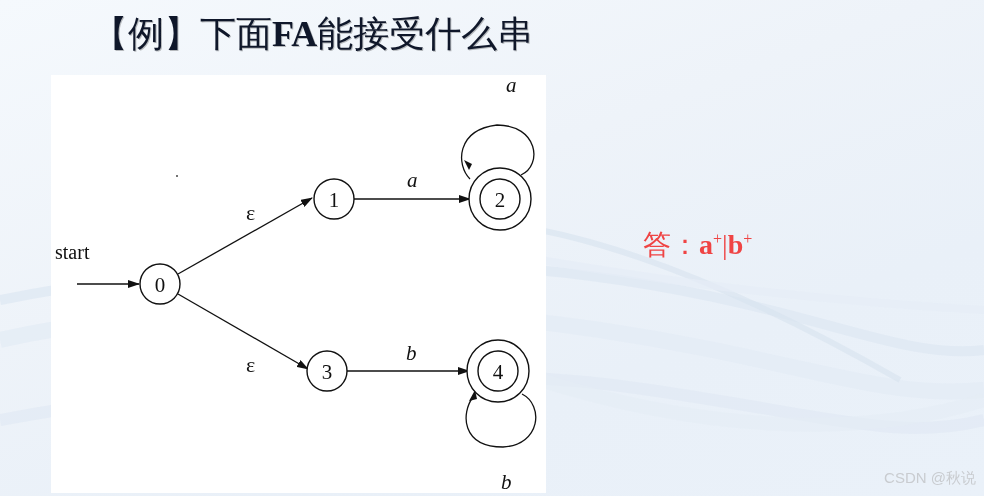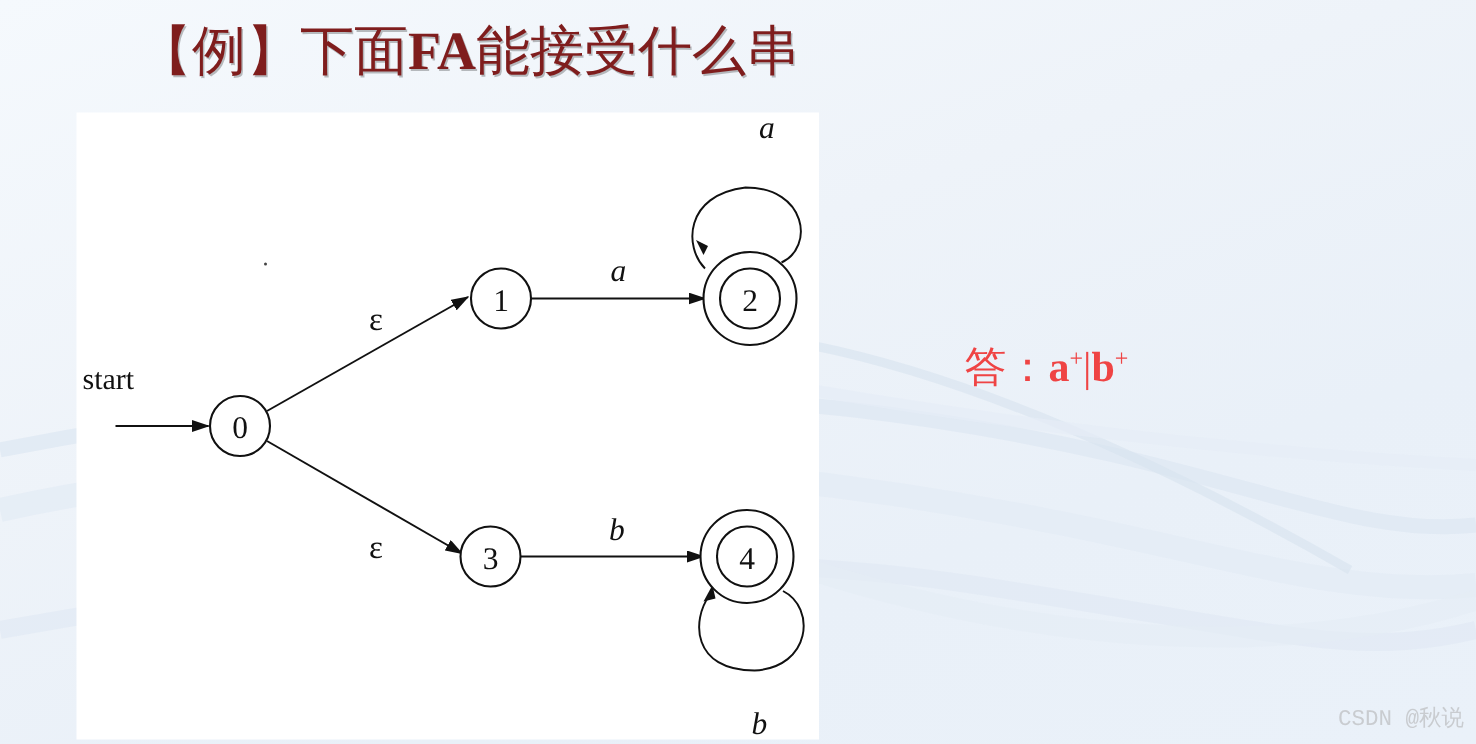--- a/index.html
+++ b/index.html
@@ -18,21 +18,21 @@
       position: absolute;
       left: 0; top: 0;
       width: 984px; height: 496px;
       pointer-events: none;
     }
     .slide-title {
       position: absolute;
       left: 92px;
       top: 10px;
       font-size: 36px;
-      color: #7f1d1d;
+      color: #0f172a;
       white-space: nowrap;
       letter-spacing: 0px;
       text-shadow: 1px 1px 0 rgba(0,0,0,0.25);
     }
     .slide-title .latin {
       font-weight: bold;
     }
     .diagram-panel {
       position: absolute;
       left: 51px;
@@ -63,21 +63,21 @@
     .answer sup {
       font-size: 16px;
       font-weight: normal;
       vertical-align: 10px;
       line-height: 0;
     }
     .watermark {
       position: absolute;
       right: 8px;
       bottom: 8px;
-      font-family: Liberation Mono, monospace;
+      font-family: Liberation Sans, sans-serif;
       font-size: 15px;
       color: #c9ccd0;
       white-space: nowrap;
     }
   </style>
 </head>
 <body>
 
 <svg class="bg-waves" width="984" height="496" viewBox="0 0 984 496">
   <path d="M0 300 C 200 260, 420 250, 620 280 S 900 360, 984 350" stroke="#dde7f2" stroke-width="10" fill="none" opacity="0.7"></path>

